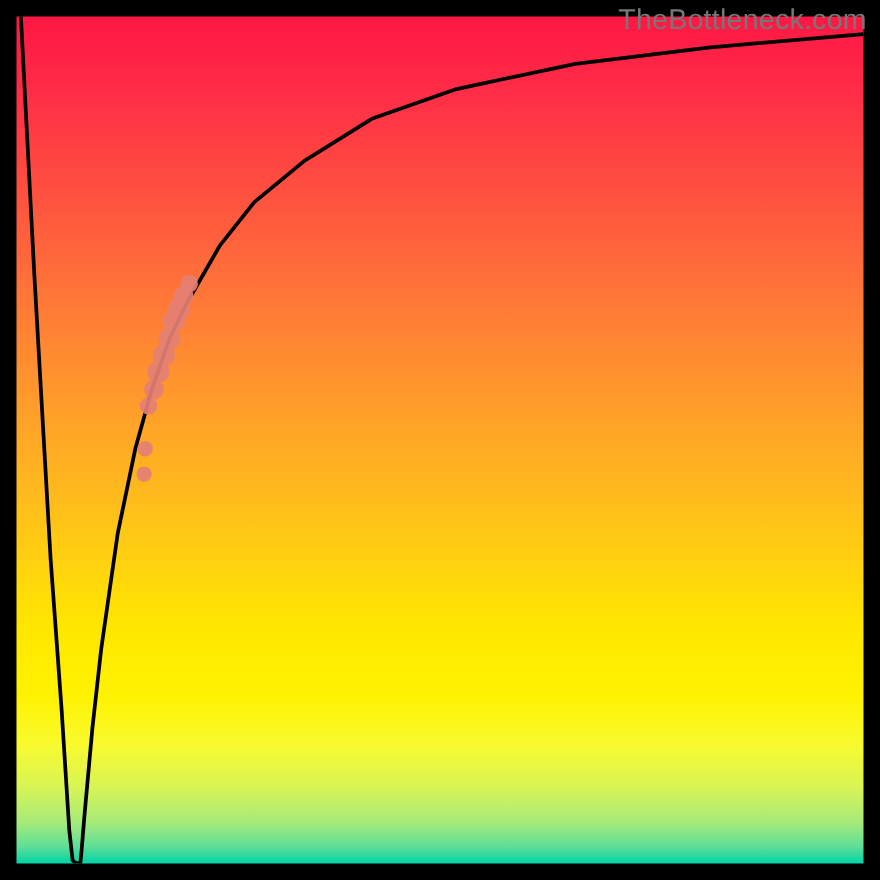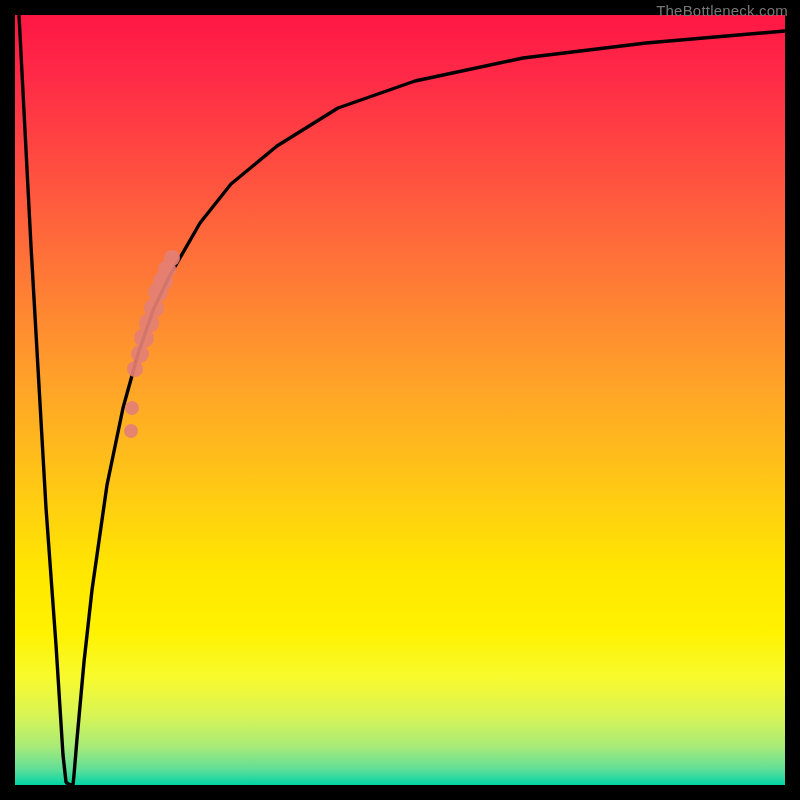--- a/index.html
+++ b/index.html
@@ -9,21 +9,21 @@
     background: #000;
     position: relative;
     overflow: hidden;
     font-family: Arial, Helvetica, sans-serif;
   }
   .watermark {
     position: absolute;
     top: 2px;
     right: 12px;
     color: #777;
-    font-size: 15px;
+    font-size: 26px;
     z-index: 5;
     font-weight: 400;
     letter-spacing: 0.2px;
   }
   .plot {
     position: absolute;
     left: 15px;
     top: 15px;
     width: 770px;
     height: 770px;

